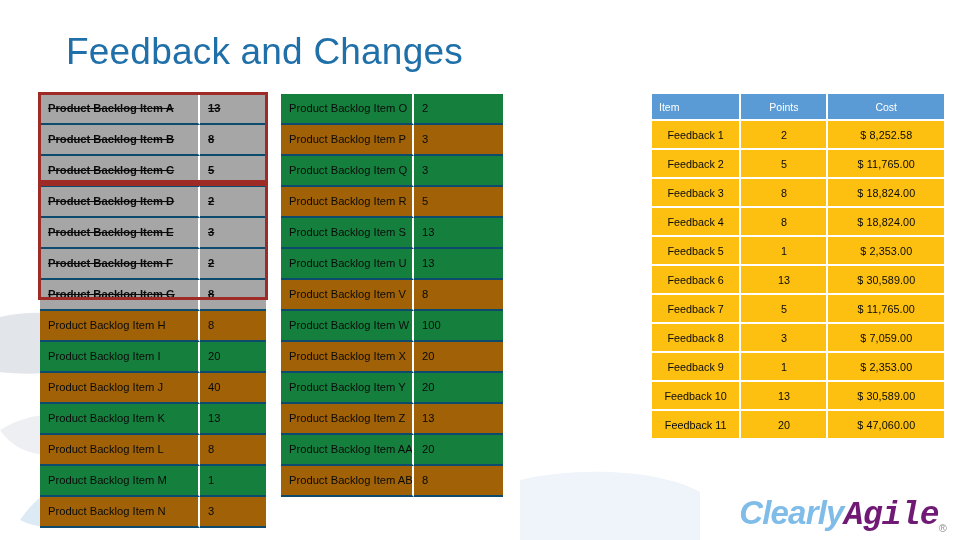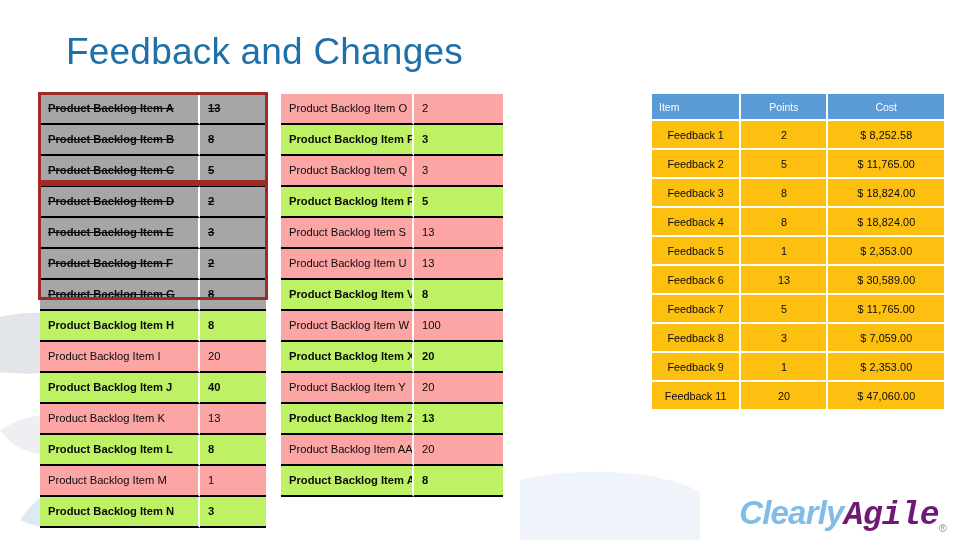--- a/index.html
+++ b/index.html
@@ -46,24 +46,24 @@
   #backlog-table-2 { left: 281px; top: 94px; width: 222px; }
 
   .backlog-table td {
     height: 29px;
     padding: 0 8px;
     font-size: 11.2px;
     line-height: 29px;
     color: #0a0a0a;
     white-space: nowrap;
     overflow: hidden;
-    border-bottom: 2px solid #000000;
-  }
-  .backlog-table tr.band-a td { background: #fca5a5; }
-  .backlog-table tr.band-b td { background: #bef264; font-weight: bold; }
+    border-bottom: 2px solid #0c4a6e;
+  }
+  .backlog-table tr.band-a td { background: #15803d; }
+  .backlog-table tr.band-b td { background: #a16207; }
   .backlog-table tr.removed td {
     background: #A6A6A6;
     text-decoration: line-through;
     font-weight: 600;
   }
   .backlog-table td.c-name { width: 62%; border-right: 2px solid #ffffff; }
   .backlog-table td.c-pts  { width: 38%; }
   #backlog-table-1 td.c-name { width: 160px; }
   #backlog-table-1 td.c-pts  { width: 66px; }
   #backlog-table-2 td.c-name { width: 133px; }
@@ -320,20 +320,25 @@
         <td class="f-item">Feedback 8</td>
         <td class="f-pts">3</td>
         <td class="f-cost">$   7,059.00</td>
       </tr>
       <tr>
         <td class="f-item">Feedback 9</td>
         <td class="f-pts">1</td>
         <td class="f-cost">$   2,353.00</td>
       </tr>
       <tr>
+        <td class="f-item">Feedback 10</td>
+        <td class="f-pts">13</td>
+        <td class="f-cost">$  30,589.00</td>
+      </tr>
+      <tr>
         <td class="f-item">Feedback 11</td>
         <td class="f-pts">20</td>
         <td class="f-cost">$  47,060.00</td>
       </tr>
     </tbody>
 </table>
 
 <div class="logo">
   <span class="logo-clearly">Clearly</span><span class="logo-agile">Agile</span><span class="logo-reg">®</span>
 </div>

